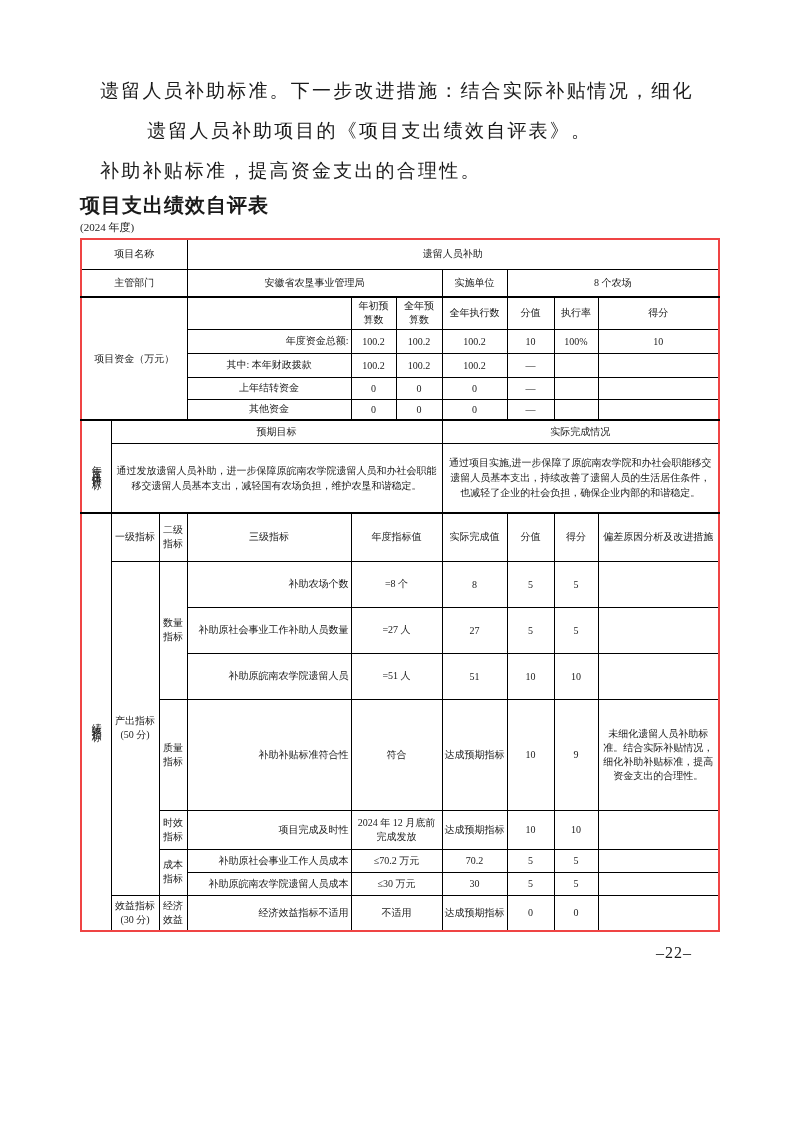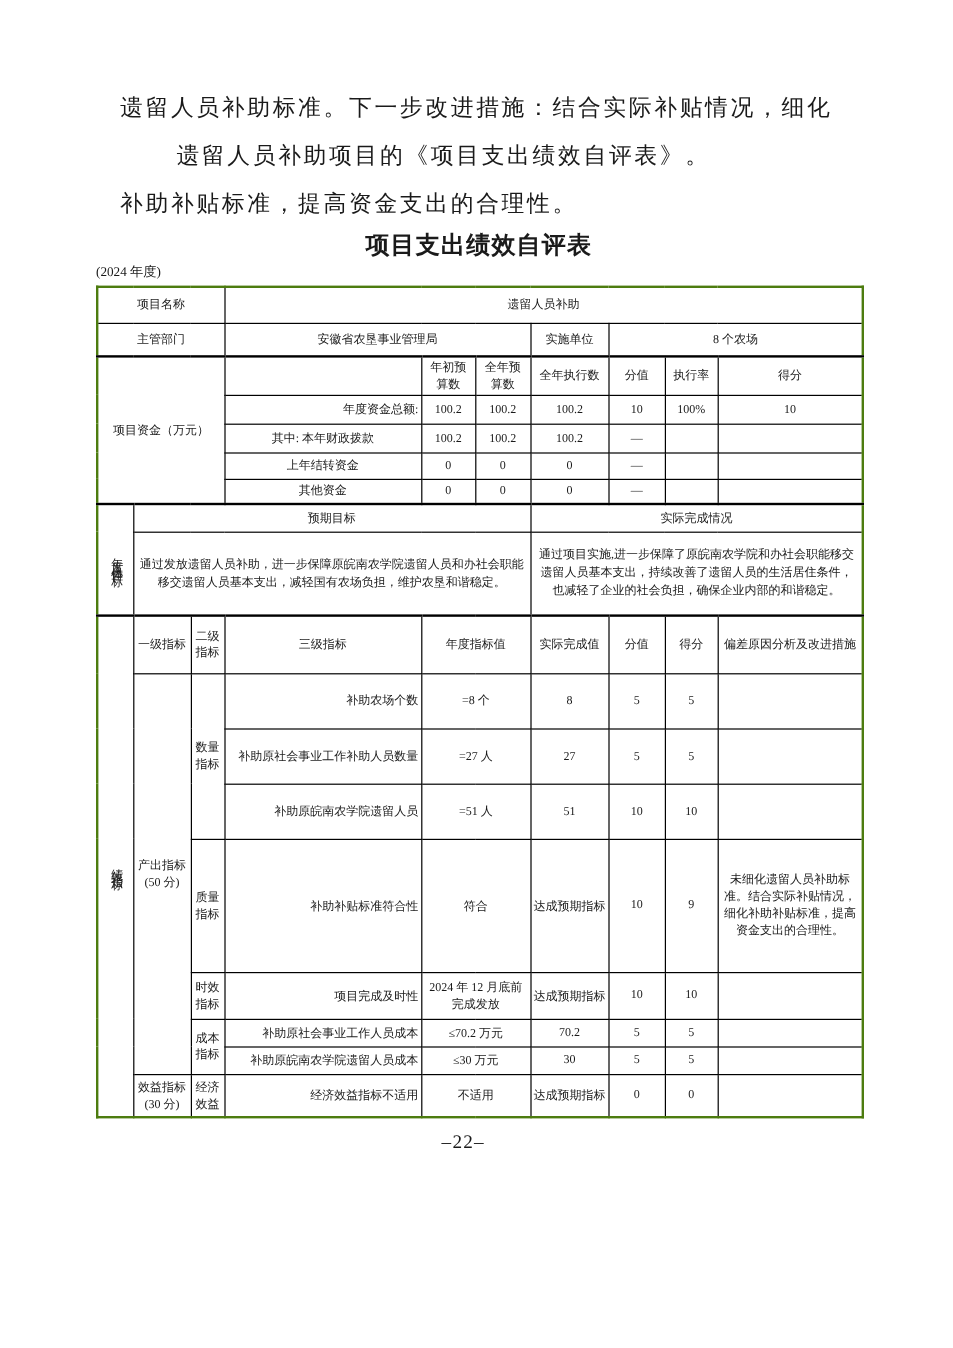--- a/index.html
+++ b/index.html
@@ -6,47 +6,47 @@
   html,body { margin:0; padding:0; }
   body {
     width:794px; height:1123px; background:#ffffff;
     font-family:"Liberation Serif", serif; color:#1a1a1a;
   }
   .doc { padding-top:71px; }
   .para { margin-left:100px; width:620px; }
   .para .pline { font-size:19px; line-height:40px; letter-spacing:2.2px; white-space:nowrap; }
   .indent { padding-left:47px; }
   .form-title {
-    margin-left:80px; width:638px; text-align:center;
+    margin-left:80px; width:638px; 
     font-family:"Liberation Sans", sans-serif; font-weight:bold;
     font-size:20px; line-height:24px; margin-top:2px; letter-spacing:1px;
   }
   .form-subtitle {
     margin-left:80px; width:638px; text-align:left;
     font-size:11px; line-height:16px; margin-top:2px;
   }
   table.selfeval {
     border-collapse:collapse; table-layout:fixed;
-    width:638px; margin:3px 0 0 80px; border:2px solid #4d7c0f;
+    width:638px; margin:3px 0 0 80px; border:2px solid #ef4444;
   }
   td, th {
     border:1px solid #000; font-weight:normal; font-size:10px;
     text-align:center; vertical-align:middle; padding:1px 2px; overflow:hidden;
   }
   tr.thick td, tr.thick th { border-top-width:2px; }
   .pl { white-space:pre-line; }
   .tl { text-align:right; }
   .vert {
     writing-mode:vertical-rl; text-orientation:upright;
     letter-spacing:3px; display:inline-block;
   }
   .goaltext { font-size:10px; line-height:15px; padding:2px 4px; }
   .remark { font-size:10px; line-height:14px; padding:2px 3px; }
   .pagenum {
-    margin:12px 0 0 80px; width:638px; text-align:center;
+    margin:12px 0 0 80px; width:638px; text-align:right;
     padding-right:26px; font-size:16px; letter-spacing:1px;
   }
 </style>
 </head>
 <body>
 
 <div class="doc">
 
   <div class="para">
     <div class="pline">遗留人员补助标准。下一步改进措施：结合实际补贴情况，细化</div>

